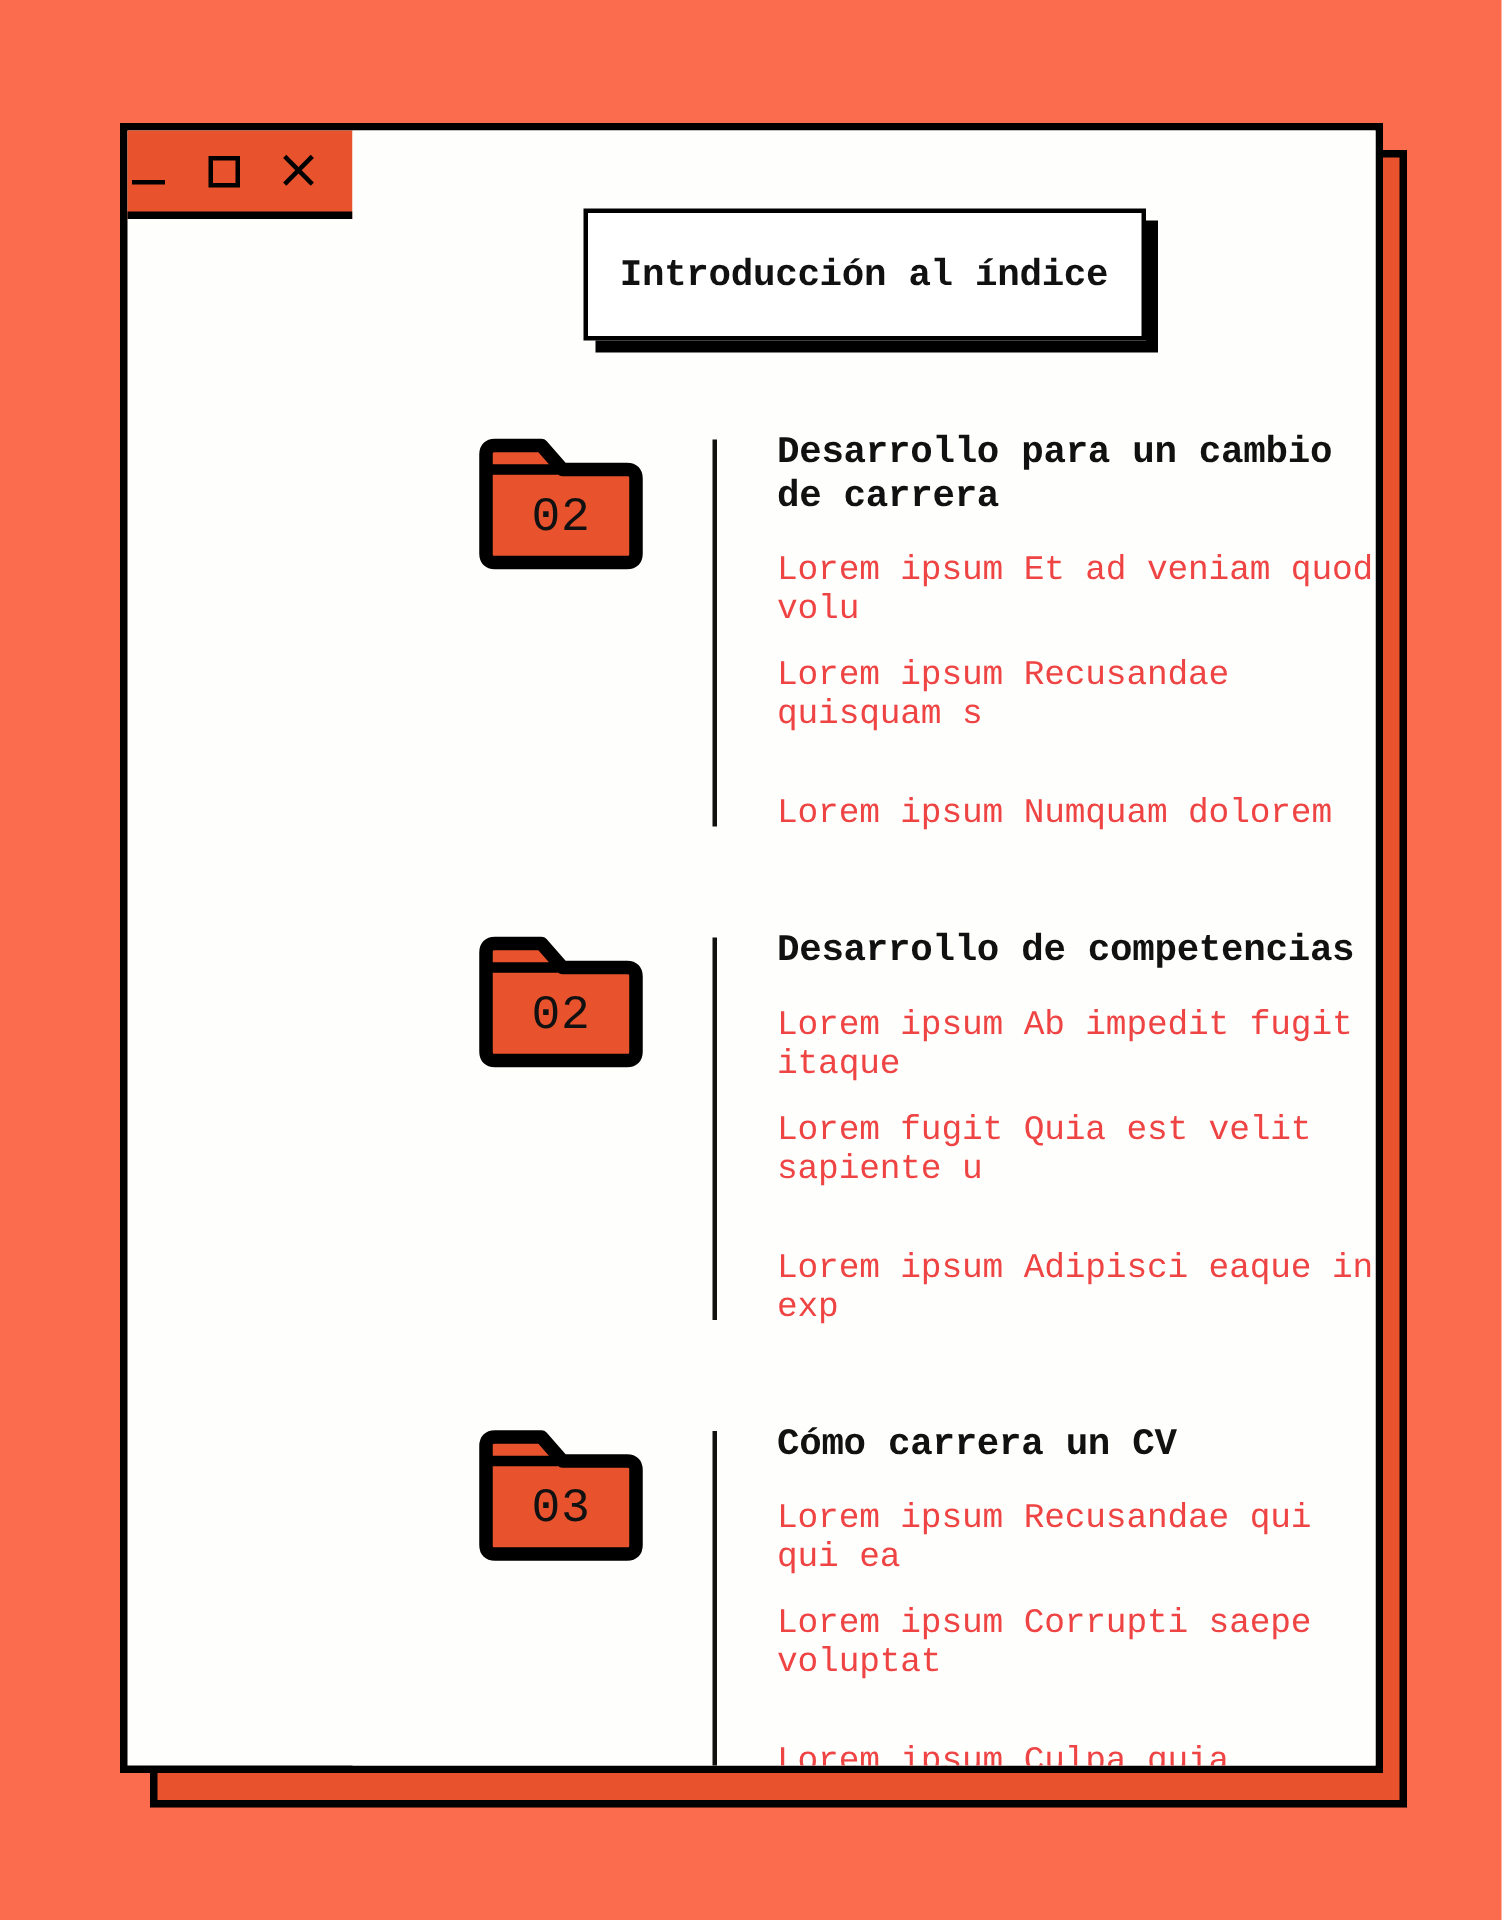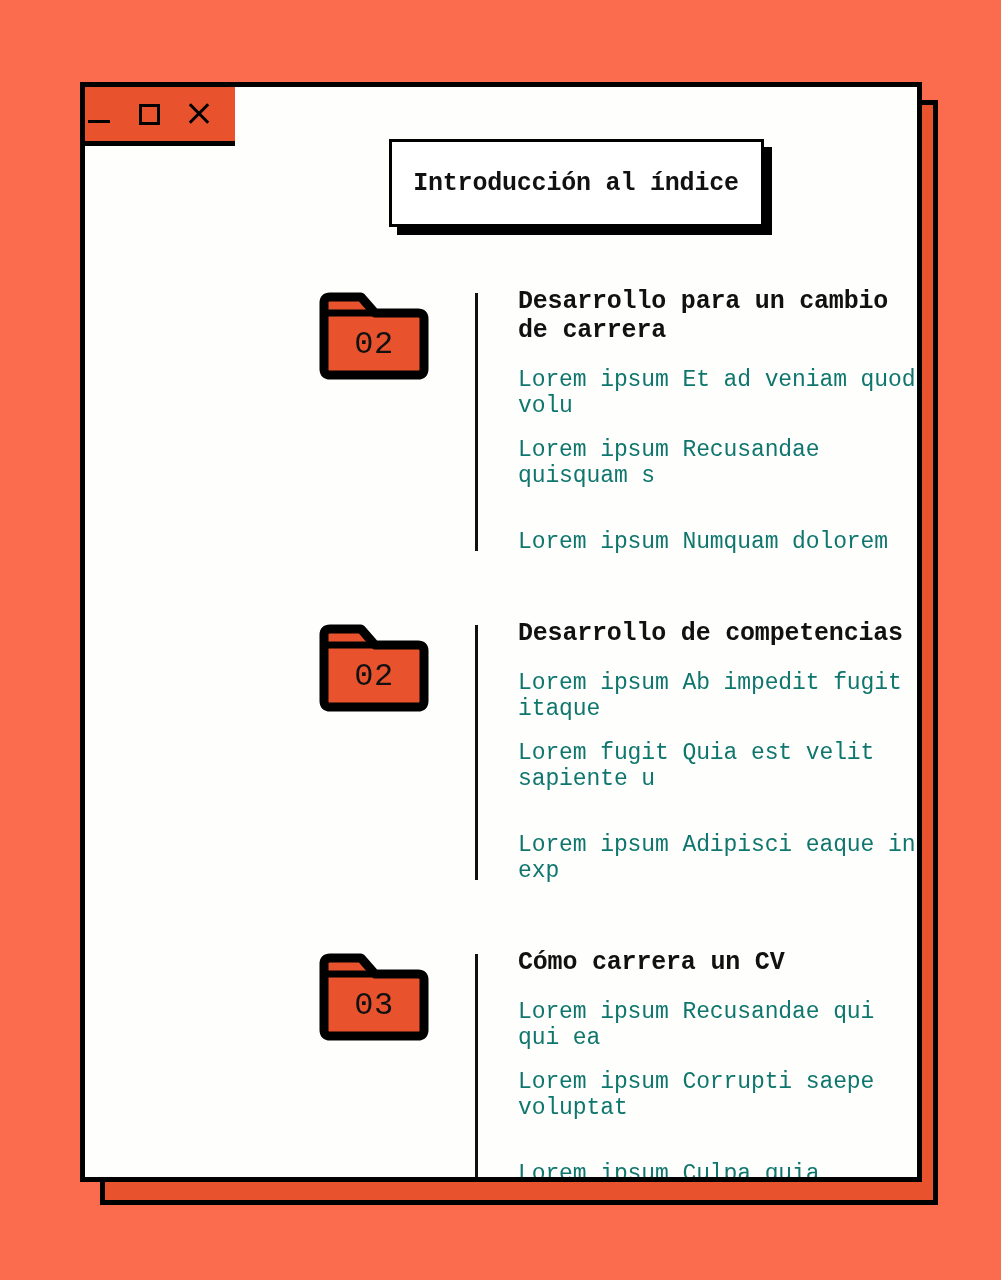--- a/index.html
+++ b/index.html
@@ -208,21 +208,21 @@
   .sec-title {
     font-size: 25px;
     font-weight: bold;
     color: #111111;
     margin: 0 0 22px 0;
     letter-spacing: -0.2px;
   }
   .sec-item {
     font-size: 23px;
     font-weight: 400;
-    color: #0f766e;
+    color: #ef4444;
     margin: 0 0 18px 0;
     letter-spacing: -0.1px;
   }
   .sec-item:last-child { margin-bottom: 0; margin-top: 40px; }
 </style>
 </head>
 <body>
 
 <div id="stage">
 

